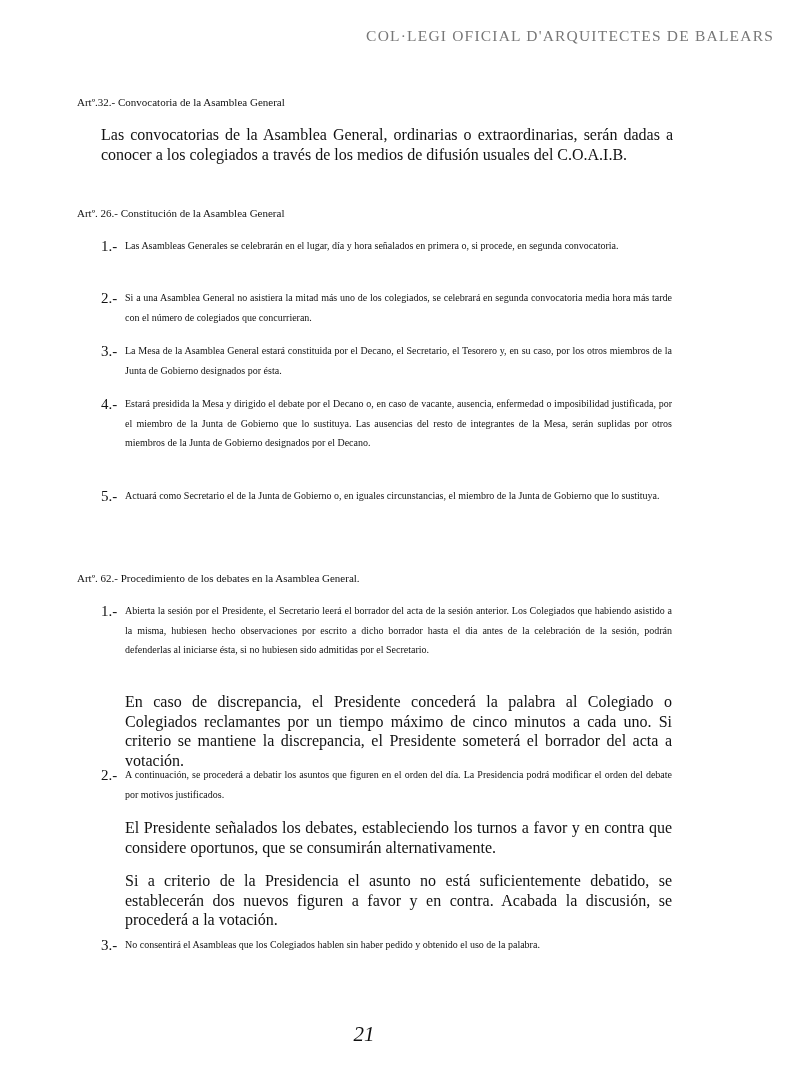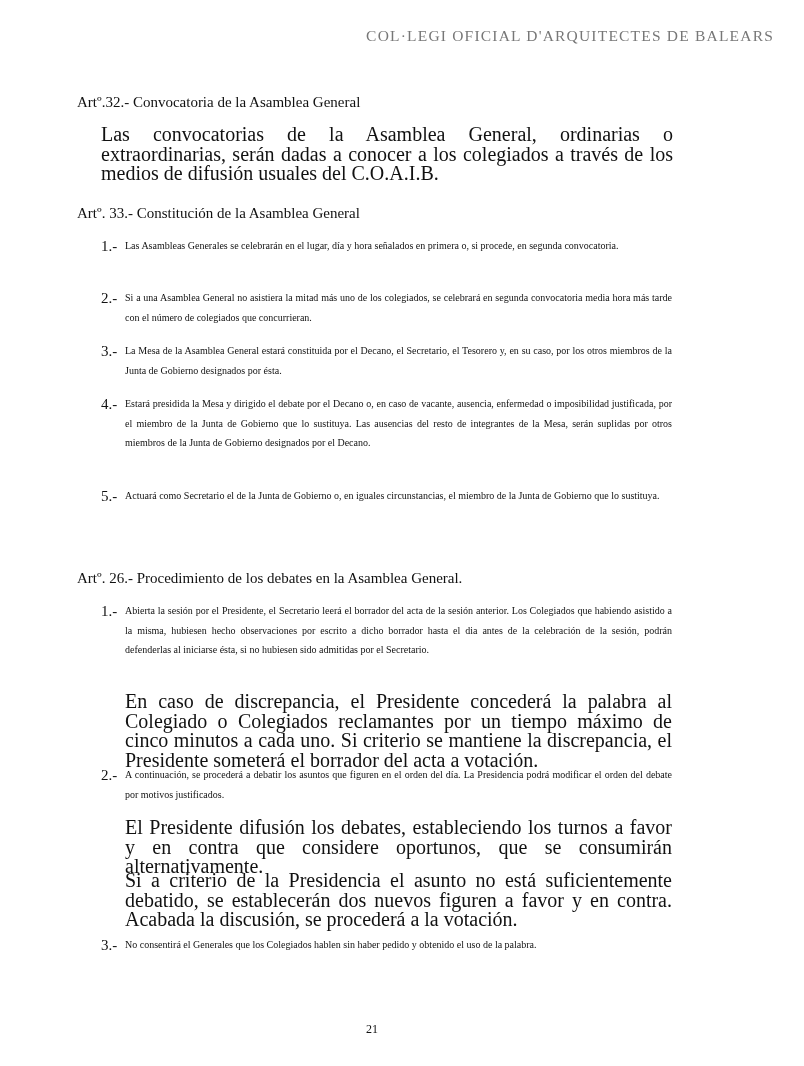--- a/index.html
+++ b/index.html
@@ -1,59 +1,59 @@
 <!DOCTYPE html>
 <html><head>
 <meta charset="utf-8">
 <style>
   html, body { margin: 0; padding: 0; background: #ffffff; }
   body { width: 804px; height: 1066px; position: relative; overflow: hidden;
          font-family: "Liberation Serif", serif; color: #111; }
   .header { position: absolute; top: 27px; right: 30px; font-size: 15.5px; letter-spacing: 1.2px;
             color: #777; font-family: "Liberation Serif", serif; margin-left: 20px; }
-  .line { position: absolute; font-size: 15px; line-height: 20px; white-space: nowrap; }
+  .line { position: absolute; font-size: 11px; line-height: 20px; white-space: nowrap; }
   .heading { left: 77px; }
   .num { position: absolute; left: 101px; font-size: 15px; line-height: 20px; }
   .item-text { position: absolute; left: 125px; width: 547px; font-size: 10px; line-height: 19.7px;
                text-align: justify; }
-  .sub { position: absolute; left: 125px; width: 547px; font-size: 20px; line-height: 19.7px; text-align: justify; }
-  .pagenum { position: absolute; top: 1022px; left: 8px; width: 728px; text-align: center; font-size: 12px; }
+  .sub { position: absolute; left: 125px; width: 547px; font-size: 16px; line-height: 19.7px; text-align: justify; }
+  .pagenum { position: absolute; top: 1022px; left: 0; width: 728px; text-align: center; font-size: 21px; font-style: italic; }
 </style>
 </head>
 <body>
 
 <div class="header">COL·LEGI OFICIAL D'ARQUITECTES DE BALEARS</div>
 
 <div class="line heading" style="top:92px">Artº.32.- Convocatoria de la Asamblea General</div>
 <div class="sub" style="left:101px;width:572px;top:125px">Las convocatorias de la Asamblea General, ordinarias o extraordinarias, serán dadas a conocer a los colegiados a través de los medios de difusión usuales del C.O.A.I.B.</div>
 
-<div class="line heading" style="top:203px">Artº. 33.- Constitución de la Asamblea General</div>
+<div class="line heading" style="top:203px">Artº. 26.- Constitución de la Asamblea General</div>
 
 <div class="num" style="top:236px">1.-</div>
 <div class="item-text" style="top:236px">Las Asambleas Generales se celebrarán en el lugar, día y hora señalados en primera o, si procede, en segunda convocatoria.</div>
 
 <div class="num" style="top:288px">2.-</div>
 <div class="item-text" style="top:288px">Si a una Asamblea General no asistiera la mitad más uno de los colegiados, se celebrará en segunda convocatoria media hora más tarde con el número de colegiados que concurrieran.</div>
 
 <div class="num" style="top:341px">3.-</div>
 <div class="item-text" style="top:341px">La Mesa de la Asamblea General estará constituida por el Decano, el Secretario, el Tesorero y, en su caso, por los otros miembros de la Junta de Gobierno designados por ésta.</div>
 
 <div class="num" style="top:394px">4.-</div>
 <div class="item-text" style="top:394px">Estará presidida la Mesa y dirigido el debate por el Decano o, en caso de vacante, ausencia, enfermedad o imposibilidad justificada, por el miembro de la Junta de Gobierno que lo sustituya. Las ausencias del resto de  integrantes  de la Mesa, serán suplidas por otros miembros de la Junta de Gobierno designados por el Decano.</div>
 
 <div class="num" style="top:486px">5.-</div>
 <div class="item-text" style="top:486px">Actuará como Secretario el de la Junta de Gobierno o, en iguales circunstancias, el miembro de la Junta de Gobierno que lo sustituya.</div>
 
-<div class="line heading" style="top:568px">Artº. 26.- Procedimiento de los debates en la Asamblea General.</div>
+<div class="line heading" style="top:568px">Artº. 62.- Procedimiento de los debates en la Asamblea General.</div>
 
 <div class="num" style="top:601px">1.-</div>
 <div class="item-text" style="top:601px">Abierta la sesión por el Presidente, el Secretario leerá el borrador del acta de la sesión anterior. Los Colegiados que habiendo asistido a la misma, hubiesen hecho observaciones por escrito a dicho borrador  hasta el dia antes de la celebración de la sesión, podrán defenderlas al iniciarse ésta, si no hubiesen sido admitidas por el Secretario.</div>
 <div class="sub" style="top:692px">En caso de discrepancia, el Presidente concederá la palabra al Colegiado o Colegiados reclamantes por un tiempo máximo de cinco minutos a cada uno. Si criterio se mantiene la discrepancia, el Presidente someterá el borrador del acta a votación.</div>
 
 <div class="num" style="top:765px">2.-</div>
 <div class="item-text" style="top:765px">A continuación, se procederá a debatir los asuntos que figuren en el orden del día. La Presidencia podrá modificar el orden del debate por motivos justificados.</div>
-<div class="sub" style="top:818px">El Presidente difusión los debates, estableciendo los turnos a favor y en contra que considere oportunos, que se consumirán alternativamente.</div>
+<div class="sub" style="top:818px">El Presidente señalados los debates, estableciendo los turnos a favor y en contra que considere oportunos, que se consumirán alternativamente.</div>
 <div class="sub" style="top:871px">Si a criterio de la Presidencia el asunto no está suficientemente debatido, se establecerán dos nuevos figuren a favor y en contra. Acabada la discusión, se procederá a la votación.</div>
 
 <div class="num" style="top:935px">3.-</div>
-<div class="item-text" style="top:935px">No consentirá el Generales que los Colegiados  hablen sin haber pedido y obtenido el uso de la palabra.</div>
+<div class="item-text" style="top:935px">No consentirá el Asambleas que los Colegiados  hablen sin haber pedido y obtenido el uso de la palabra.</div>
 
 <div class="pagenum">21</div>
 
 </body></html>

